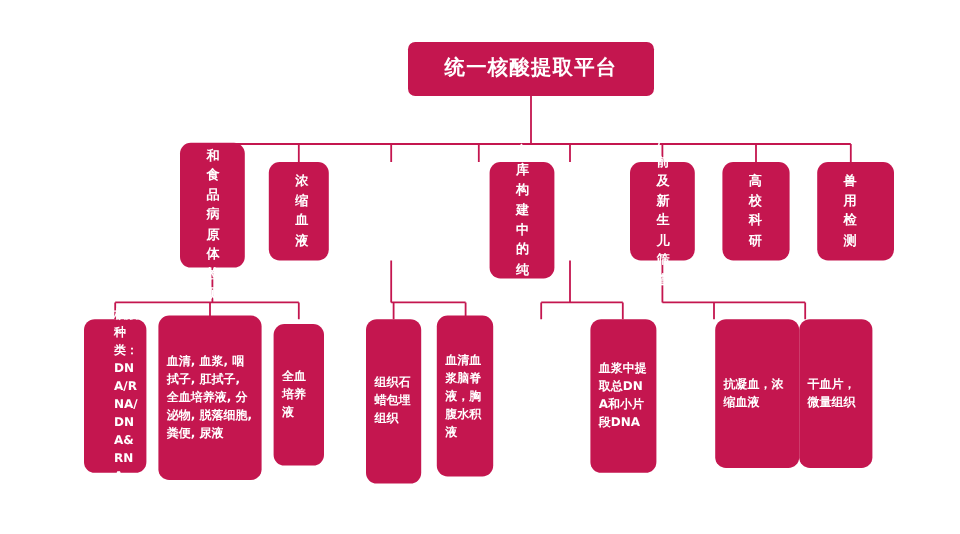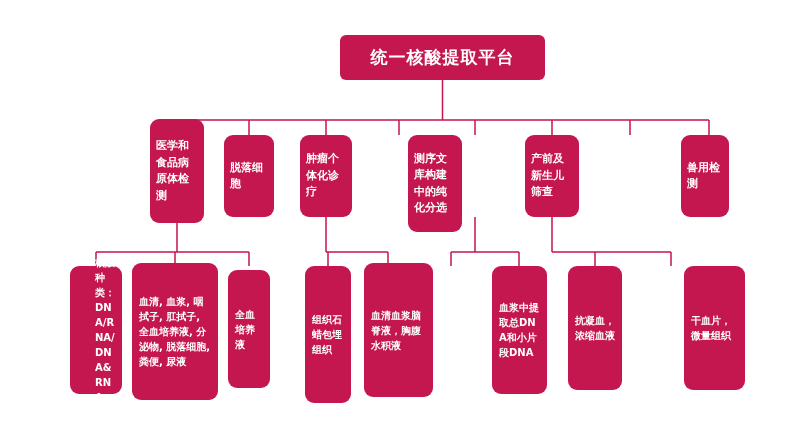--- a/index.html
+++ b/index.html
@@ -14,21 +14,21 @@
     overflow:hidden;
   }
   .connectors { position:absolute; left:0; top:0; width:800px; height:445px; }
   .connectors path { stroke: var(--connector, #c4164f); stroke-width:1.5; fill:none; }
   .node {
     position:absolute;
     background: var(--node-fill, #c4164f);
     color: var(--node-text, #ffffff);
     border-radius:9px;
     display:flex; align-items:center;
-    padding:6px;
+    padding:22px;
     font-weight:bold;
   }
   .node .lbl { width:100%; text-align:left; word-break:break-all; line-height:1.5; }
   .root { border-radius:6px; justify-content:center; font-size:17px; letter-spacing:1px; }
   .root .lbl { text-align:center; word-break:keep-all; }
   .l2 { font-size:11px; }
   .l3 { font-size:10px; padding:7px; }
 </style>
 </head>
 <body>
@@ -44,53 +44,53 @@
   </svg>
 
   <div class="node root" style="left:340px; top:35px; width:205px; height:45px;">
     <span class="lbl">统一核酸提取平台</span>
   </div>
 
   <div class="node l2" style="left:150px; top:119px; width:54px; height:104px;">
     <span class="lbl">医学和食品病原体检测</span>
   </div>
   <div class="node l2" style="left:224px; top:135px; width:50px; height:82px;">
-    <span class="lbl">脱落细胞</span>
-  </div>
-  <div class="node l2" style="left:300px; top:135px; width:52px; height:82px;">
-    <span class="lbl">肿瘤个体化诊疗</span>
+    <span class="lbl">浓缩血液</span>
   </div>
   <div class="node l2" style="left:372px; top:135px; width:54px; height:97px;margin-left:36px;">
     <span class="lbl">测序文库构建中的纯化分选</span>
   </div>
   <div class="node l2" style="left:525px; top:135px; width:54px; height:82px;">
     <span class="lbl">产前及新生儿筛查</span>
   </div>
-  <div class="node l2" style="left:681px; top:135px; width:48px; height:82px;justify-content:center;">
+  <div class="node l2" style="left:602px; top:135px; width:56px; height:82px;">
+    <span class="lbl">高校科研</span>
+  </div>
+  <div class="node l2" style="left:681px; top:135px; width:64px; height:82px;justify-content:center;">
     <span class="lbl">兽用检测</span>
   </div>
 
   <div class="node l3" style="left:70px; top:266px; width:52px; height:128px;padding-left:25px;">
     <span class="lbl">核酸种类：DNA/RNA/DNA&amp;RNA</span>
   </div>
   <div class="node l3" style="left:132px; top:263px; width:86px; height:137px;">
     <span class="lbl">血清, 血浆, 咽拭子, 肛拭子, 全血培养液, 分泌物, 脱落细胞, 粪便, 尿液</span>
   </div>
   <div class="node l3" style="left:228px; top:270px; width:42px; height:118px;">
     <span class="lbl">全血培养液</span>
   </div>
   <div class="node l3" style="left:305px; top:266px; width:46px; height:137px;">
     <span class="lbl">组织石蜡包埋组织</span>
   </div>
-  <div class="node l3" style="left:364px; top:263px; width:69px; height:134px;">
+  <div class="node l3" style="left:364px; top:263px; width:47px; height:134px;">
     <span class="lbl">血清血浆脑脊液，胸腹水积液</span>
   </div>
   <div class="node l3" style="left:492px; top:266px; width:55px; height:128px;">
     <span class="lbl">血浆中提取总DNA和小片段DNA</span>
   </div>
-  <div class="node l3" style="left:568px; top:266px; width:54px; height:124px;">
+  <div class="node l3" style="left:596px; top:266px; width:70px; height:124px;">
     <span class="lbl">抗凝血，浓缩血液</span>
   </div>
-  <div class="node l3" style="left:684px; top:266px; width:61px; height:124px;">
+  <div class="node l3" style="left:666px; top:266px; width:61px; height:124px;">
     <span class="lbl">干血片，微量组织</span>
   </div>
 
 </div>
 
 </body></html>

